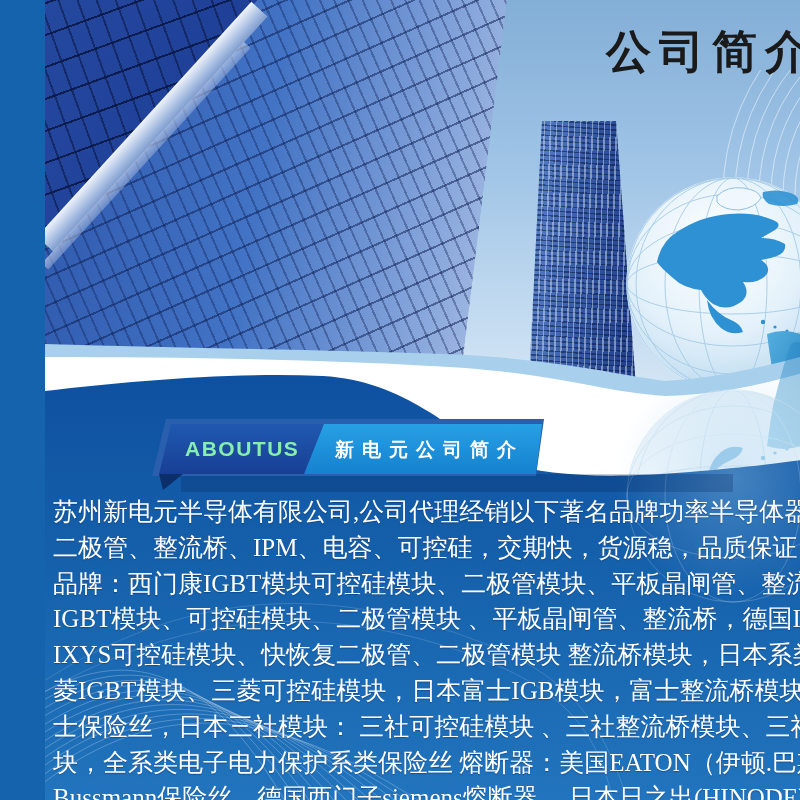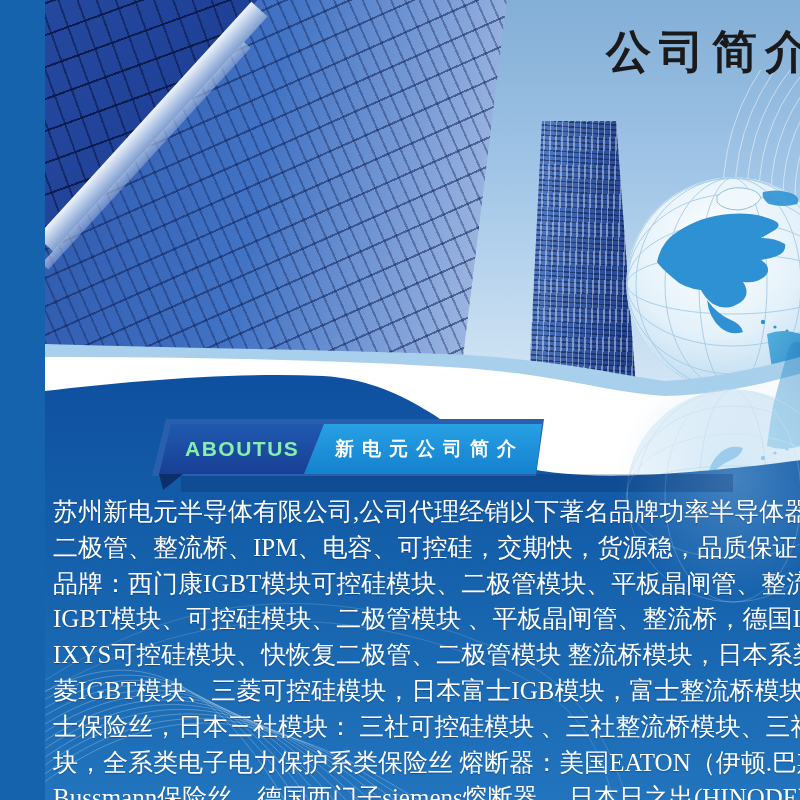--- a/index.html
+++ b/index.html
@@ -58,21 +58,21 @@
   .banner-light{position:absolute;left:259px;top:424px;width:238px;height:50px;
          background:linear-gradient(180deg,#27a0e4,#1581cf);
          clip-path:polygon(20px 0,100% 0,calc(100% - 6px) 100%,0 100%);}
   .banner-fold{position:absolute;left:114px;top:474px;width:24px;height:16px;background:#0c2f6a;
          clip-path:polygon(0 0,100% 0,17% 100%);}
   .banner-en{position:absolute;left:140px;top:424px;height:50px;line-height:50px;
          font-size:21px;font-weight:bold;letter-spacing:1.5px;color:#86efac;
          font-family:"Liberation Sans",sans-serif;}
   .banner-cn{position:absolute;left:290px;top:424px;height:50px;line-height:52px;
          font-size:19px;font-weight:bold;letter-spacing:8px;color:#fff;white-space:nowrap;
-         font-family:Liberation Mono, monospace;}
+         font-family:Liberation Sans, sans-serif;}
 
   
   .about{position:absolute;left:0;top:494px;width:800px;height:306px;overflow:hidden;z-index:6;
          padding:0 8px;box-sizing:border-box;}
   .about .ln{height:35.8px;line-height:35.8px;font-size:25px;color:#fff;
          font-family:"Liberation Serif",serif;white-space:nowrap;
          text-align:justify;text-align-last:justify;
          text-shadow:0 1px 1px rgba(0,30,80,.35);}
   .about .ln.noj{text-align:left;text-align-last:left;}
 </style>

